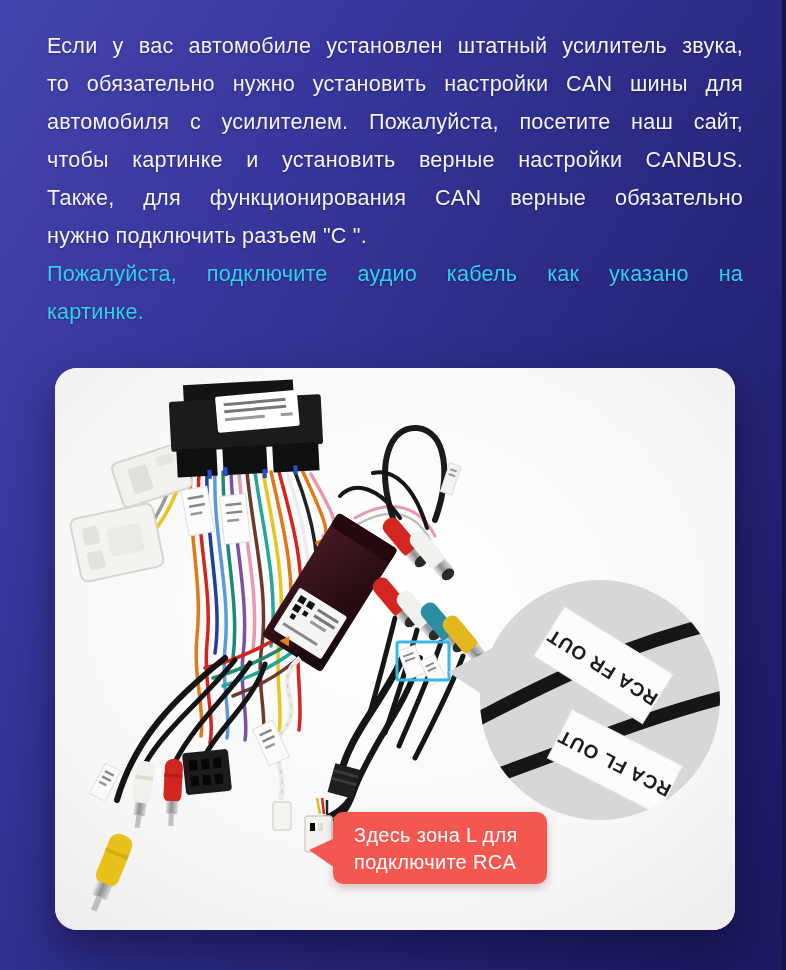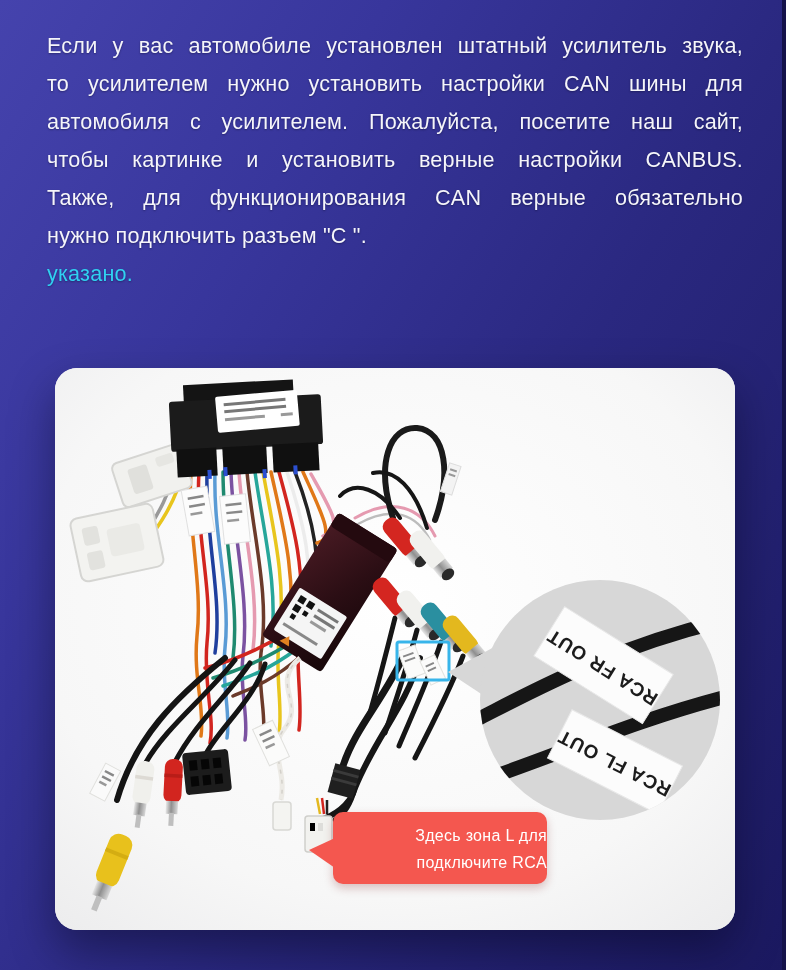--- a/index.html
+++ b/index.html
@@ -31,40 +31,41 @@
     background:var(--callout-bg); border-radius:10px;
     box-shadow:0 4px 10px rgba(120,20,20,0.25);
   }
   .callout::before {
     content:""; position:absolute; left:-24px; top:26px; width:0; height:0;
     border-right:26px solid var(--callout-bg);
     border-top:12px solid transparent; border-bottom:18px solid transparent;
   }
   .callout .ctext {
     padding:10px 0 0 21px; color:var(--callout-text);
-    font-size:16px; line-height:27px; letter-spacing:0.3px;text-align:right;
+    font-size:20px; line-height:27px; letter-spacing:0.3px;
   }
   .inset-label {
     font-size:19px; font-weight:bold; fill:#1c1c1c; letter-spacing:1px;
     font-family:"Liberation Sans", sans-serif;
   }
 </style>
 </head>
 <body>
 
 <div class="page">
 
   <div class="intro">
     <div class="line">Если у вас автомобиле установлен штатный усилитель звука,</div>
-    <div class="line">то усилителем нужно установить настройки CAN шины для</div>
+    <div class="line">то обязательно нужно установить настройки CAN шины для</div>
     <div class="line">автомобиля с усилителем. Пожалуйста, посетите наш сайт,</div>
     <div class="line">чтобы картинке и установить верные настройки CANBUS.</div>
     <div class="line">Также, для функционирования CAN верные обязательно</div>
     <div class="line last">нужно подключить разъем "C ".</div>
-    <div class="line cyan last">указано.</div>
+    <div class="line cyan">Пожалуйста, подключите аудио кабель как указано на</div>
+    <div class="line cyan last">картинке.</div>
   </div>
 
   <div class="card">
     <svg width="680" height="562" viewBox="0 0 680 562">
       <defs>
         <radialGradient id="cardGrad" cx="50%" cy="42%" r="75%">
           <stop offset="0%" stop-color="#ffffff"></stop>
           <stop offset="70%" stop-color="#f7f7f7"></stop>
           <stop offset="100%" stop-color="#ededee"></stop>
         </radialGradient>

